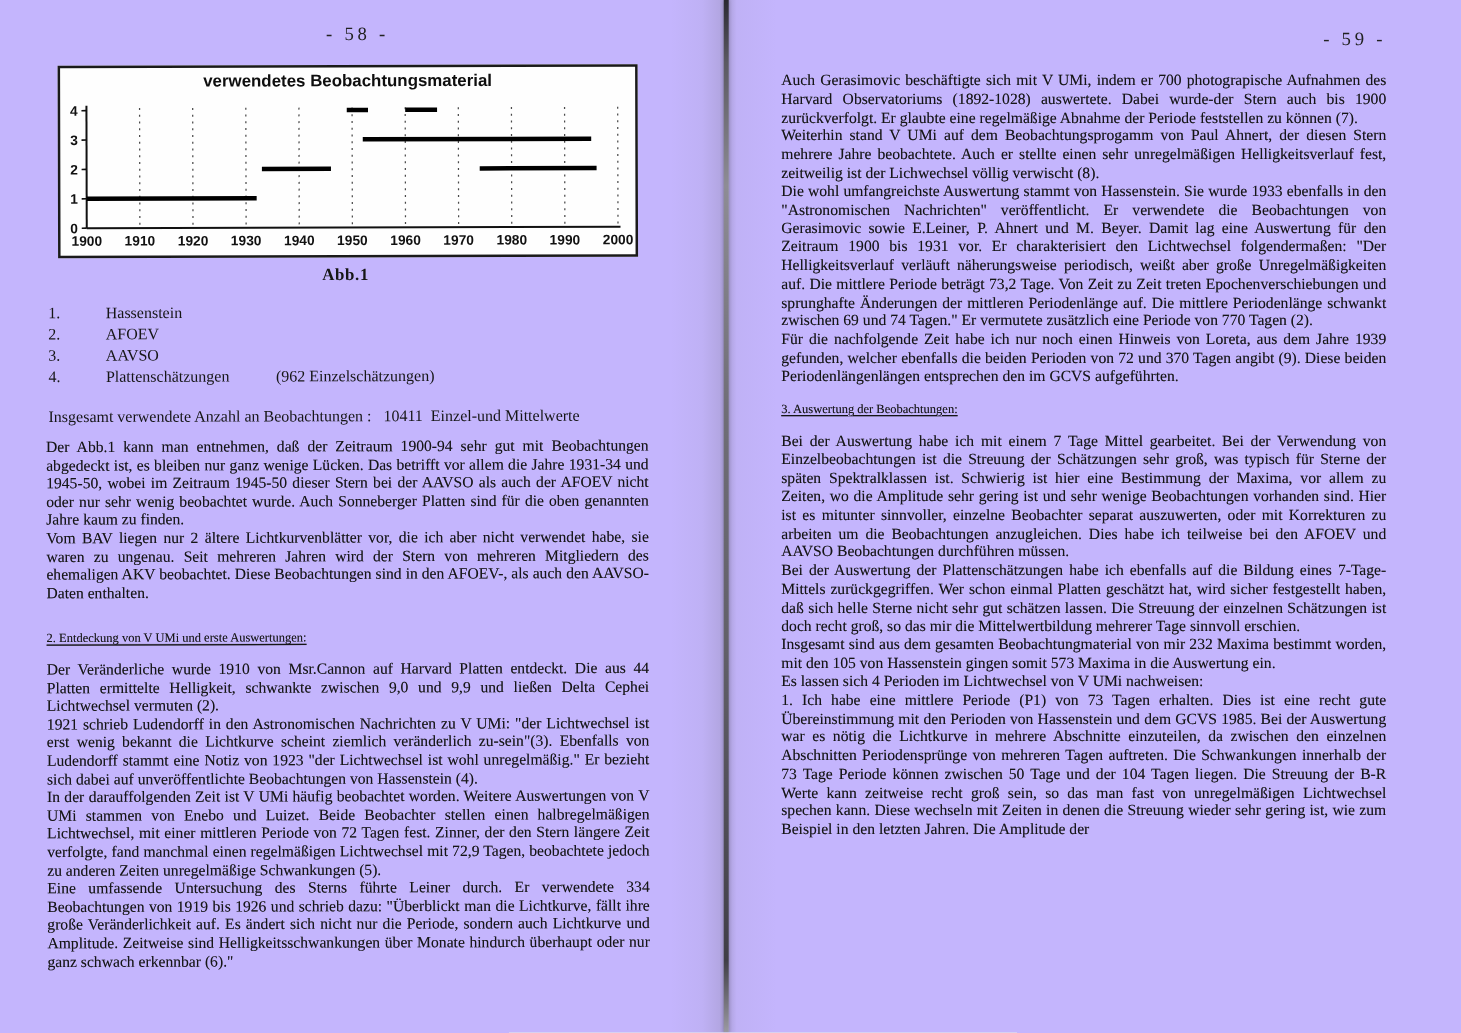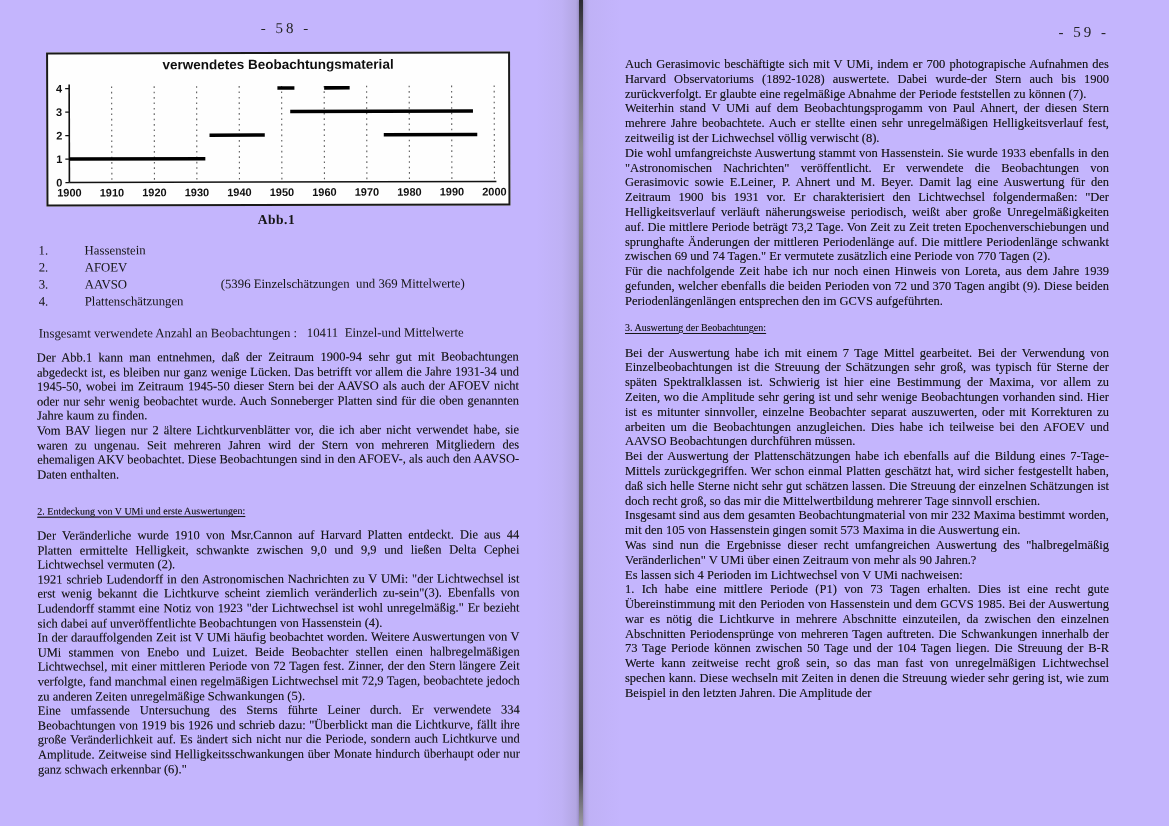--- a/index.html
+++ b/index.html
@@ -107,25 +107,25 @@
         <span class="legend-num">1.</span>
         <span class="legend-name">Hassenstein</span>
       </div>
       <div class="legend-row">
         <span class="legend-num">2.</span>
         <span class="legend-name">AFOEV</span>
       </div>
       <div class="legend-row">
         <span class="legend-num">3.</span>
         <span class="legend-name">AAVSO</span>
-        <span class="legend-detail">(5396 Einzelschätzungen  und 369 Mittelwerte)</span>
       </div>
       <div class="legend-row">
         <span class="legend-num">4.</span>
         <span class="legend-name">Plattenschätzungen</span>
+        <span class="legend-detail">(962 Einzelschätzungen)</span>
       </div>
     </div>
 
     <div class="total-line">Insgesamt verwendete Anzahl an Beobachtungen :   10411  Einzel-und Mittelwerte</div>
 
     <div class="body-block bb1">
       <p class="para">Der Abb.1 kann man entnehmen, daß der Zeitraum 1900-94 sehr gut mit Beobachtungen abgedeckt ist, es bleiben nur ganz wenige Lücken. Das betrifft vor allem die Jahre 1931-34 und 1945-50, wobei im Zeitraum 1945-50 dieser Stern bei der AAVSO als auch der AFOEV nicht oder nur sehr wenig beobachtet wurde. Auch Sonneberger Platten sind für die oben genannten Jahre kaum zu finden.</p>
       <p class="para">Vom BAV liegen nur 2 ältere Lichtkurvenblätter vor, die ich aber nicht verwendet habe, sie waren zu ungenau. Seit mehreren Jahren wird der Stern von mehreren Mitgliedern des ehemaligen AKV beobachtet. Diese Beobachtungen sind in den AFOEV-, als auch den AAVSO-Daten enthalten.</p>
     </div>
 
@@ -152,18 +152,17 @@
     <p class="para">Die wohl umfangreichste Auswertung stammt von Hassenstein. Sie wurde 1933 ebenfalls in den "Astronomischen Nachrichten" veröffentlicht. Er verwendete die Beobachtungen von Gerasimovic sowie E.Leiner, P. Ahnert und M. Beyer. Damit lag eine Auswertung für den Zeitraum 1900 bis 1931 vor. Er charakterisiert den Lichtwechsel folgendermaßen: "Der Helligkeitsverlauf verläuft näherungsweise periodisch, weißt aber große Unregelmäßigkeiten auf. Die mittlere Periode beträgt 73,2 Tage. Von Zeit zu Zeit treten Epochenverschiebungen und sprunghafte Änderungen der mittleren Periodenlänge auf. Die mittlere Periodenlänge schwankt zwischen 69 und 74 Tagen." Er vermutete zusätzlich eine Periode von 770 Tagen (2).</p>
     <p class="para">Für die nachfolgende Zeit habe ich nur noch einen Hinweis von Loreta, aus dem Jahre 1939 gefunden, welcher ebenfalls die beiden Perioden von 72 und 370 Tagen angibt (9). Diese beiden Periodenlängenlängen entsprechen den im GCVS aufgeführten.</p>
 
     <span class="section-heading">3. Auswertung der Beobachtungen:</span>
 
     <p class="para">Bei der Auswertung habe ich mit einem 7 Tage Mittel gearbeitet. Bei der Verwendung von Einzelbeobachtungen ist die Streuung der Schätzungen sehr groß, was typisch für Sterne der späten Spektralklassen ist. Schwierig ist hier eine Bestimmung der Maxima, vor allem zu Zeiten, wo die Amplitude sehr gering ist und sehr wenige Beobachtungen vorhanden sind. Hier ist es mitunter sinnvoller, einzelne Beobachter separat auszuwerten, oder mit Korrekturen zu arbeiten um die Beobachtungen anzugleichen. Dies habe ich teilweise bei den AFOEV und AAVSO Beobachtungen durchführen müssen.</p>
     <p class="para">Bei der Auswertung der Plattenschätzungen habe ich ebenfalls auf die Bildung eines 7-Tage-Mittels zurückgegriffen. Wer schon einmal Platten geschätzt hat, wird sicher festgestellt haben, daß sich helle Sterne nicht sehr gut schätzen lassen. Die Streuung der einzelnen Schätzungen ist doch recht groß, so das mir die Mittelwertbildung mehrerer Tage sinnvoll erschien.</p>
     <p class="para">Insgesamt sind aus dem gesamten Beobachtungmaterial von mir 232 Maxima bestimmt worden, mit den 105 von Hassenstein gingen somit 573 Maxima in die Auswertung ein.</p>
 
 
-    <p class="para">Was sind nun die Ergebnisse dieser recht umfangreichen Auswertung des "halbregelmäßig Veränderlichen" V UMi über einen Zeitraum von mehr als 90 Jahren.?</p>
     <p class="para">Es lassen sich 4 Perioden im Lichtwechsel von V UMi nachweisen:</p>
     <p class="para">1. Ich habe eine mittlere Periode (P1) von 73 Tagen erhalten. Dies ist eine recht gute Übereinstimmung mit den Perioden von Hassenstein und dem GCVS 1985. Bei der Auswertung war es nötig die Lichtkurve in mehrere Abschnitte einzuteilen, da zwischen den einzelnen Abschnitten Periodensprünge von mehreren Tagen auftreten. Die Schwankungen innerhalb der 73 Tage Periode können zwischen 50 Tage und der 104 Tagen liegen. Die Streuung der B-R Werte kann zeitweise recht groß sein, so das man fast von unregelmäßigen Lichtwechsel spechen kann. Diese wechseln mit Zeiten in denen die Streuung wieder sehr gering ist, wie zum Beispiel in den letzten Jahren. Die Amplitude der</p>
   </div>
 
 </div>
 
 </body></html>

